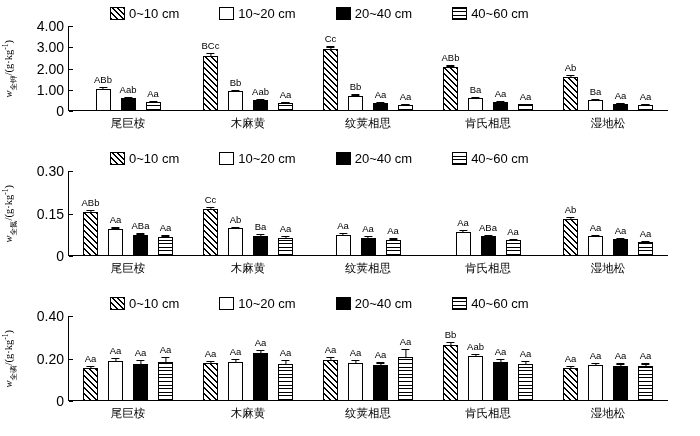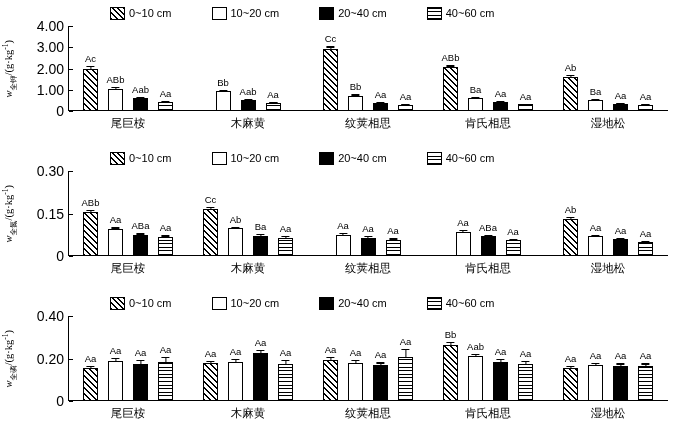--- a/index.html
+++ b/index.html
@@ -16,22 +16,22 @@
 
   
   .legend{
     position:absolute;
     left:110px; top:6px;
     width:560px; height:14px;
     display:flex;
     align-items:center;
   }
   .legend-item{
-    display:flex;
-    font-size:11px;
+    display:flex;align-items:center;
+    font-size:13px;
     margin-right:40px;
   }
   .legend-item:last-child{margin-right:0;}
   .swatch{
     width:13px;height:11px;
     border:1px solid #000;
     margin-right:4px;
     background:#fff;
   }
   .sw-hatch{
@@ -193,41 +193,41 @@
     <div class="plot" id="plot1">
         <div class="ytick" style="top: 85px;">0<span class="tickline"></span></div>
         <div class="ytick" style="top: 63.75px;">1.00<span class="tickline"></span></div>
         <div class="ytick" style="top: 42.5px;">2.00<span class="tickline"></span></div>
         <div class="ytick" style="top: 21.25px;">3.00<span class="tickline"></span></div>
         <div class="ytick" style="top: 0px;">4.00<span class="tickline"></span></div>
       </div>
     <div class="groups" id="groups1">
         <div class="group">
           <div class="bar-wrap">
-            <div class="err" style="height: 5.1px; bottom: 39.95px;"></div>
-            <div class="sig" style="bottom: 47.05px;">Ac</div>
-            <div class="bar b-hatch" title="0~10 cm 尾巨桉: 2" style="height: 42.5px;"></div>
-          </div>
-          <div class="bar-wrap">
             <div class="err" style="height: 3.4px; bottom: 20.6125px;"></div>
             <div class="sig" style="bottom: 26.0125px;">ABb</div>
             <div class="bar b-white" title="10~20 cm 尾巨桉: 1.05" style="height: 22.3125px;"></div>
           </div>
           <div class="bar-wrap">
             <div class="err" style="height: 2.125px; bottom: 11.6875px;"></div>
             <div class="sig" style="bottom: 15.8125px;">Aab</div>
             <div class="bar b-black" title="20~40 cm 尾巨桉: 0.6" style="height: 12.75px;"></div>
           </div>
           <div class="bar-wrap">
             <div class="err" style="height: 1.7px; bottom: 8.075px;"></div>
             <div class="sig" style="bottom: 11.775px;">Aa</div>
             <div class="bar b-grid" title="40~60 cm 尾巨桉: 0.42" style="height: 8.925px;"></div>
           </div>
         </div>
         <div class="group">
+          <div class="bar-wrap">
+            <div class="err" style="height: 5.1px; bottom: 52.7px;"></div>
+            <div class="sig" style="bottom: 59.8px;">BCc</div>
+            <div class="bar b-hatch" title="0~10 cm 木麻黄: 2.6" style="height: 55.25px;"></div>
+          </div>
           <div class="bar-wrap">
             <div class="err" style="height: 2.975px; bottom: 18.0625px;"></div>
             <div class="sig" style="bottom: 23.0375px;">Bb</div>
             <div class="bar b-white" title="10~20 cm 木麻黄: 0.92" style="height: 19.55px;"></div>
           </div>
           <div class="bar-wrap">
             <div class="err" style="height: 2.125px; bottom: 9.5625px;"></div>
             <div class="sig" style="bottom: 13.6875px;">Aab</div>
             <div class="bar b-black" title="20~40 cm 木麻黄: 0.5" style="height: 10.625px;"></div>
           </div>

